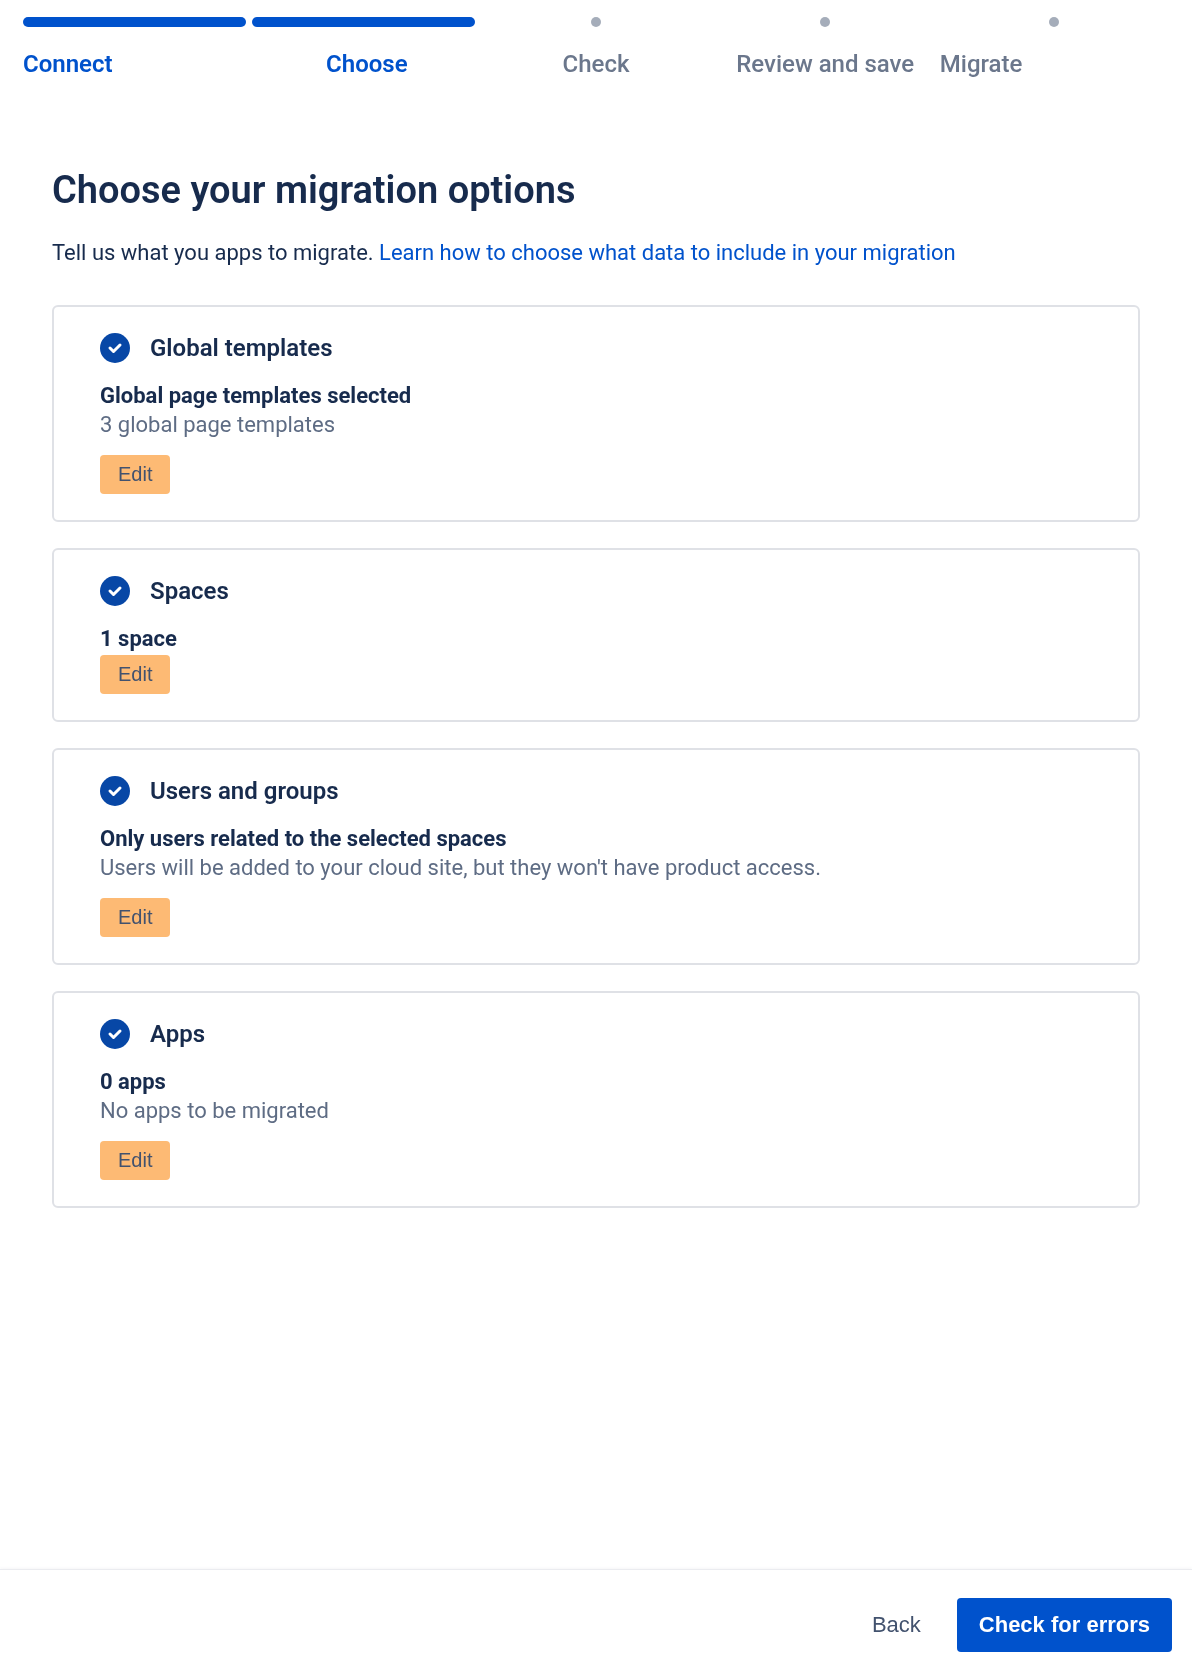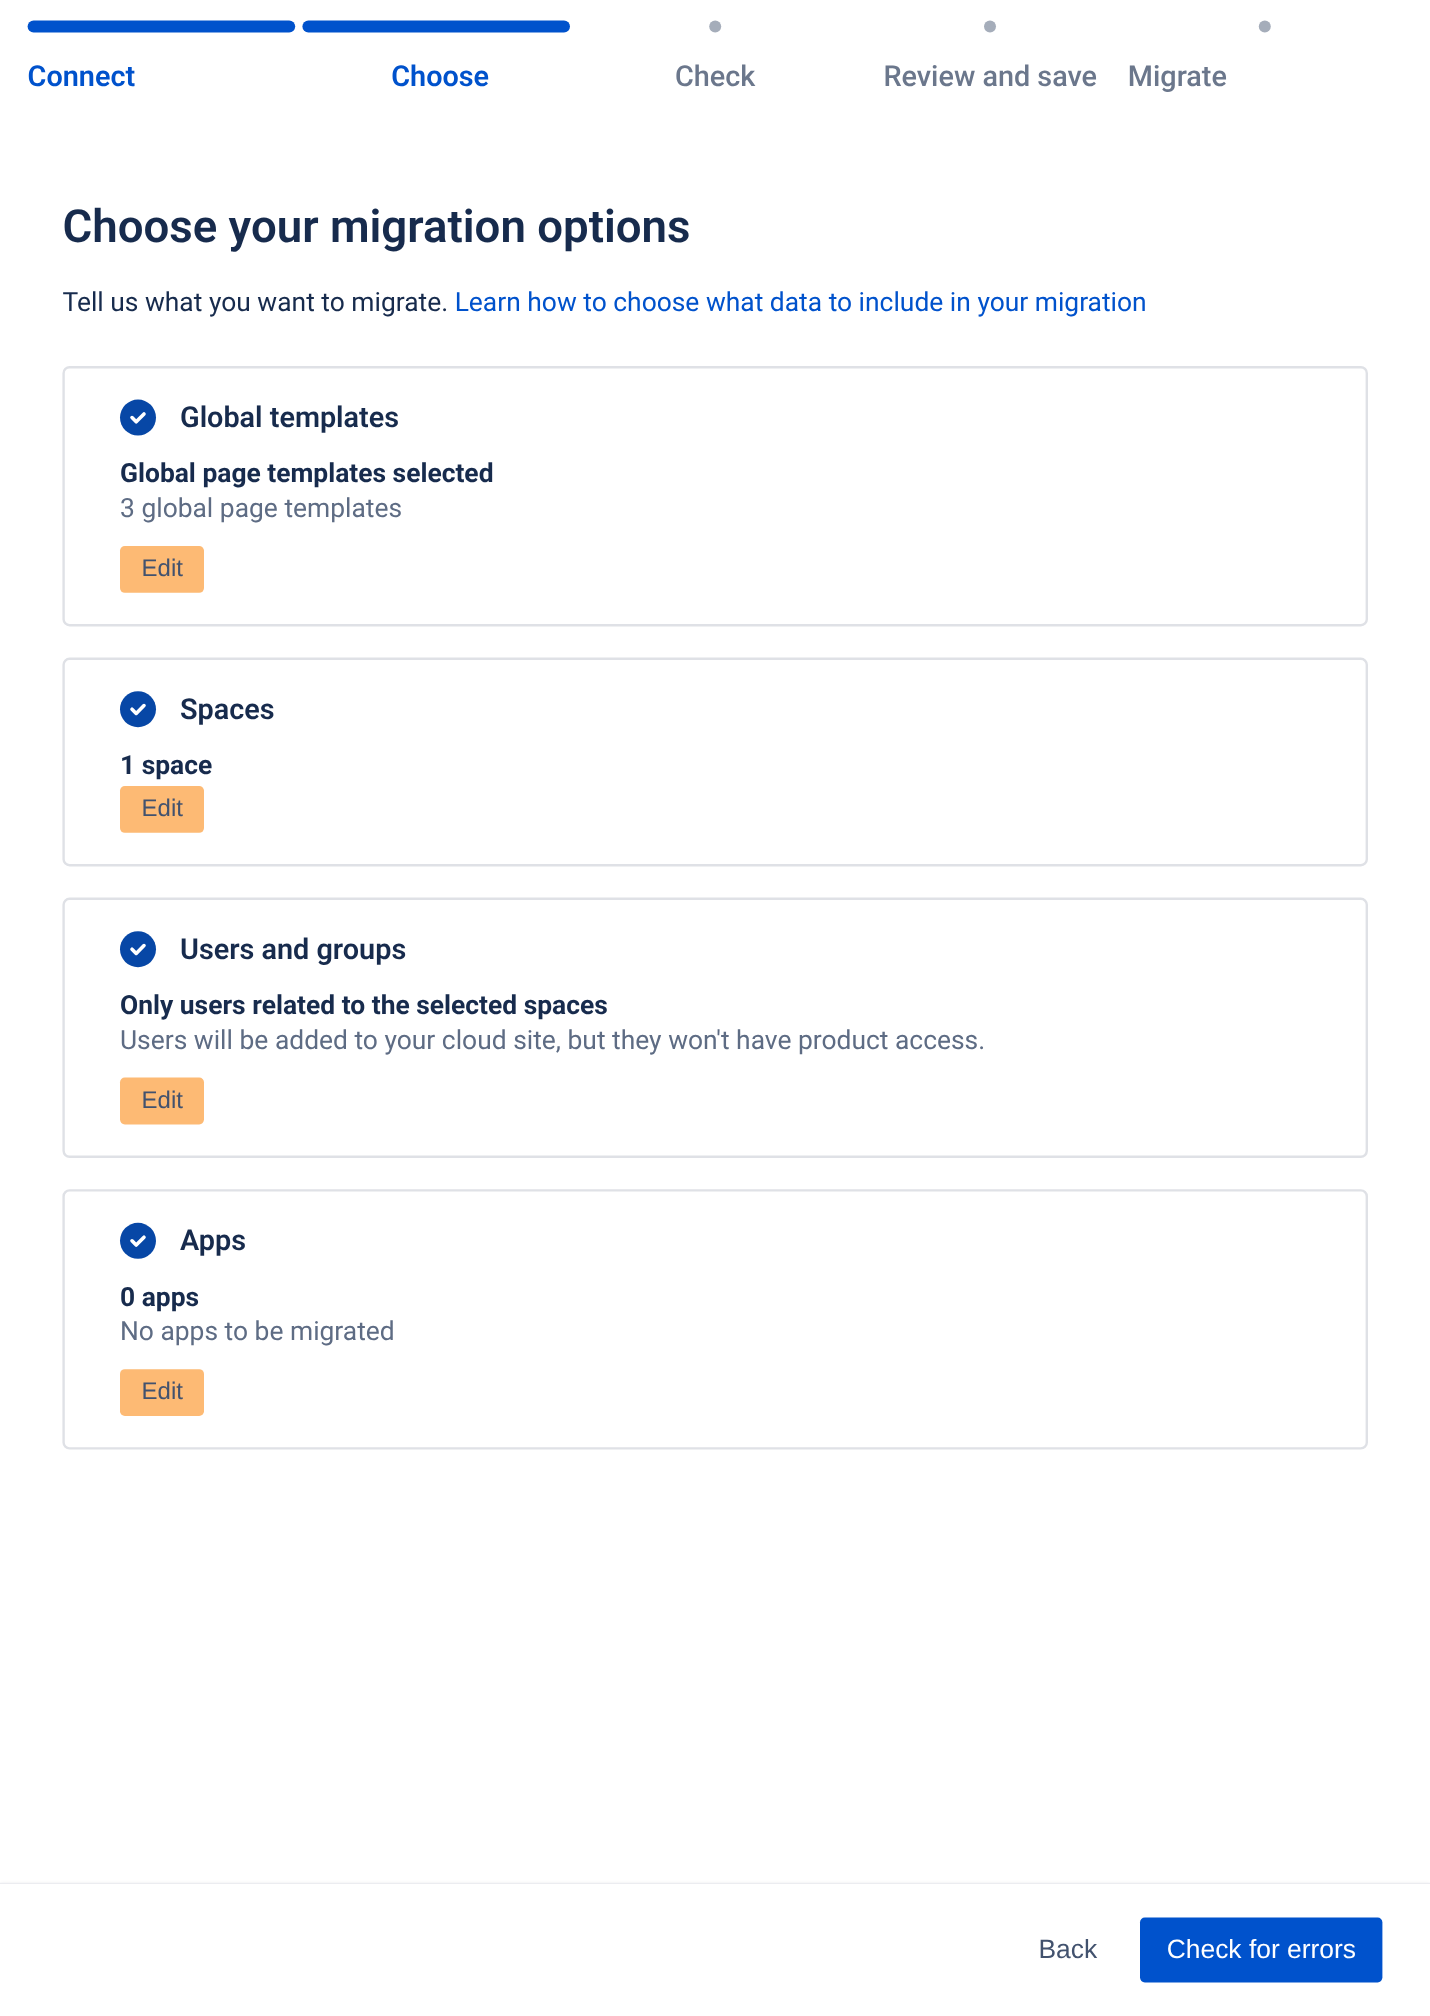--- a/index.html
+++ b/index.html
@@ -139,42 +139,42 @@
   }
 
   
   .footer {
     position: absolute;
     bottom: 0;
     left: 0;
     right: 0;
     border-top: 1px solid #EBECF0;
     background: #fff;
-    padding: 28px 40px;
+    padding: 28px 20px;
     display: flex;
     justify-content: flex-end;
     gap: 18px;
     box-shadow: 0 -1px 3px rgba(9,30,66,0.04);
   }
   .btn-subtle {
     background: transparent;
     border: none;
     font-size: 22px;
     font-weight: 500;
     color: #42526E;
     padding: 14px 18px;
     border-radius: 4px;
     cursor: pointer;
   }
   .btn-primary {
     background: #0052CC;
     border: none;
     color: #fff;
     font-size: 22px;
-    font-weight: 400;
+    font-weight: 700;
     padding: 14px 22px;
     border-radius: 4px;
     cursor: pointer;
   }
 </style>
 </head>
 <body>
 
 <div class="stepper">
 
@@ -212,21 +212,21 @@
       </div>
     <div class="step-label inactive">Migrate</div>
   </div>
 </div>
 
 <div class="content">
 
   <h1 class="page-title">Choose your migration options</h1>
 
   <div class="intro">
-    <span>Tell us what you want to migrate. </span><a href="#">Learn how to choose what data to include in your migration</a>
+    <span>Tell us what you apps to migrate. </span><a href="#">Learn how to choose what data to include in your migration</a>
   </div>
 
   <div class="card">
     <div class="card-header">
       <span class="check-badge">
         <svg viewBox="0 0 16 16">
             <polyline points="3,8 6.5,11.5 13,5"></polyline>
           </svg>
       </span>
       <span class="card-title">Global templates</span>

